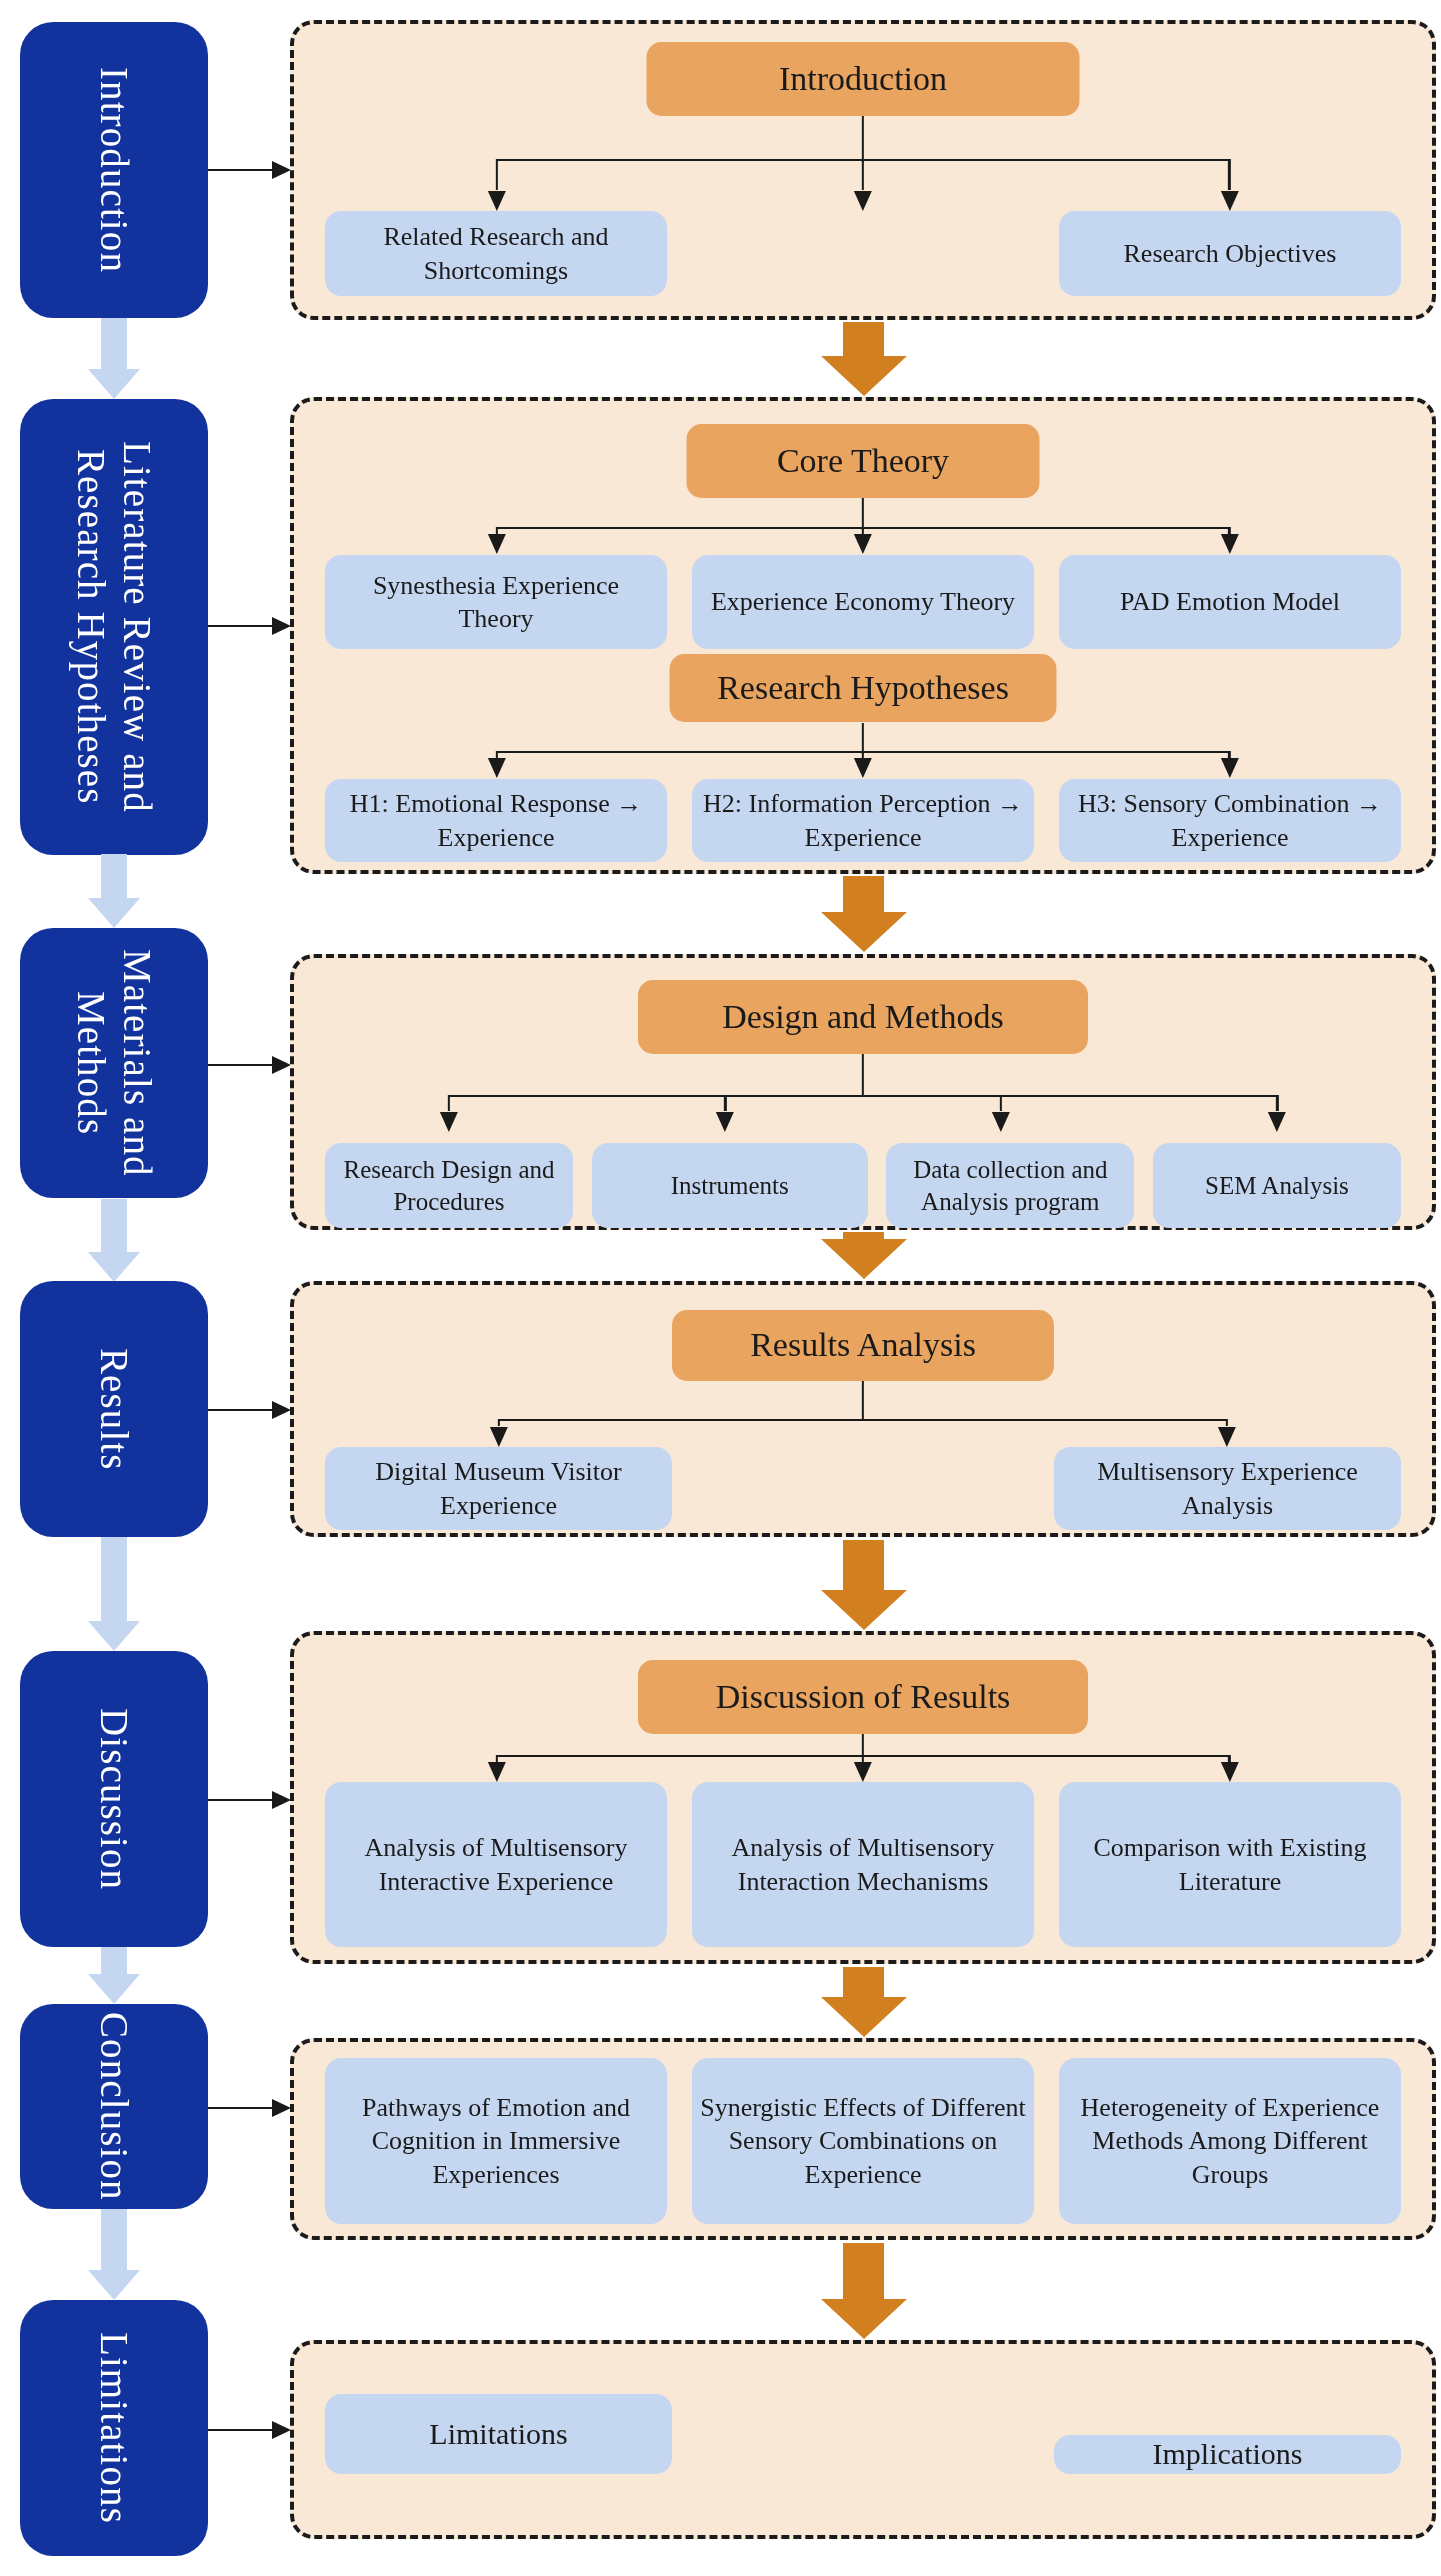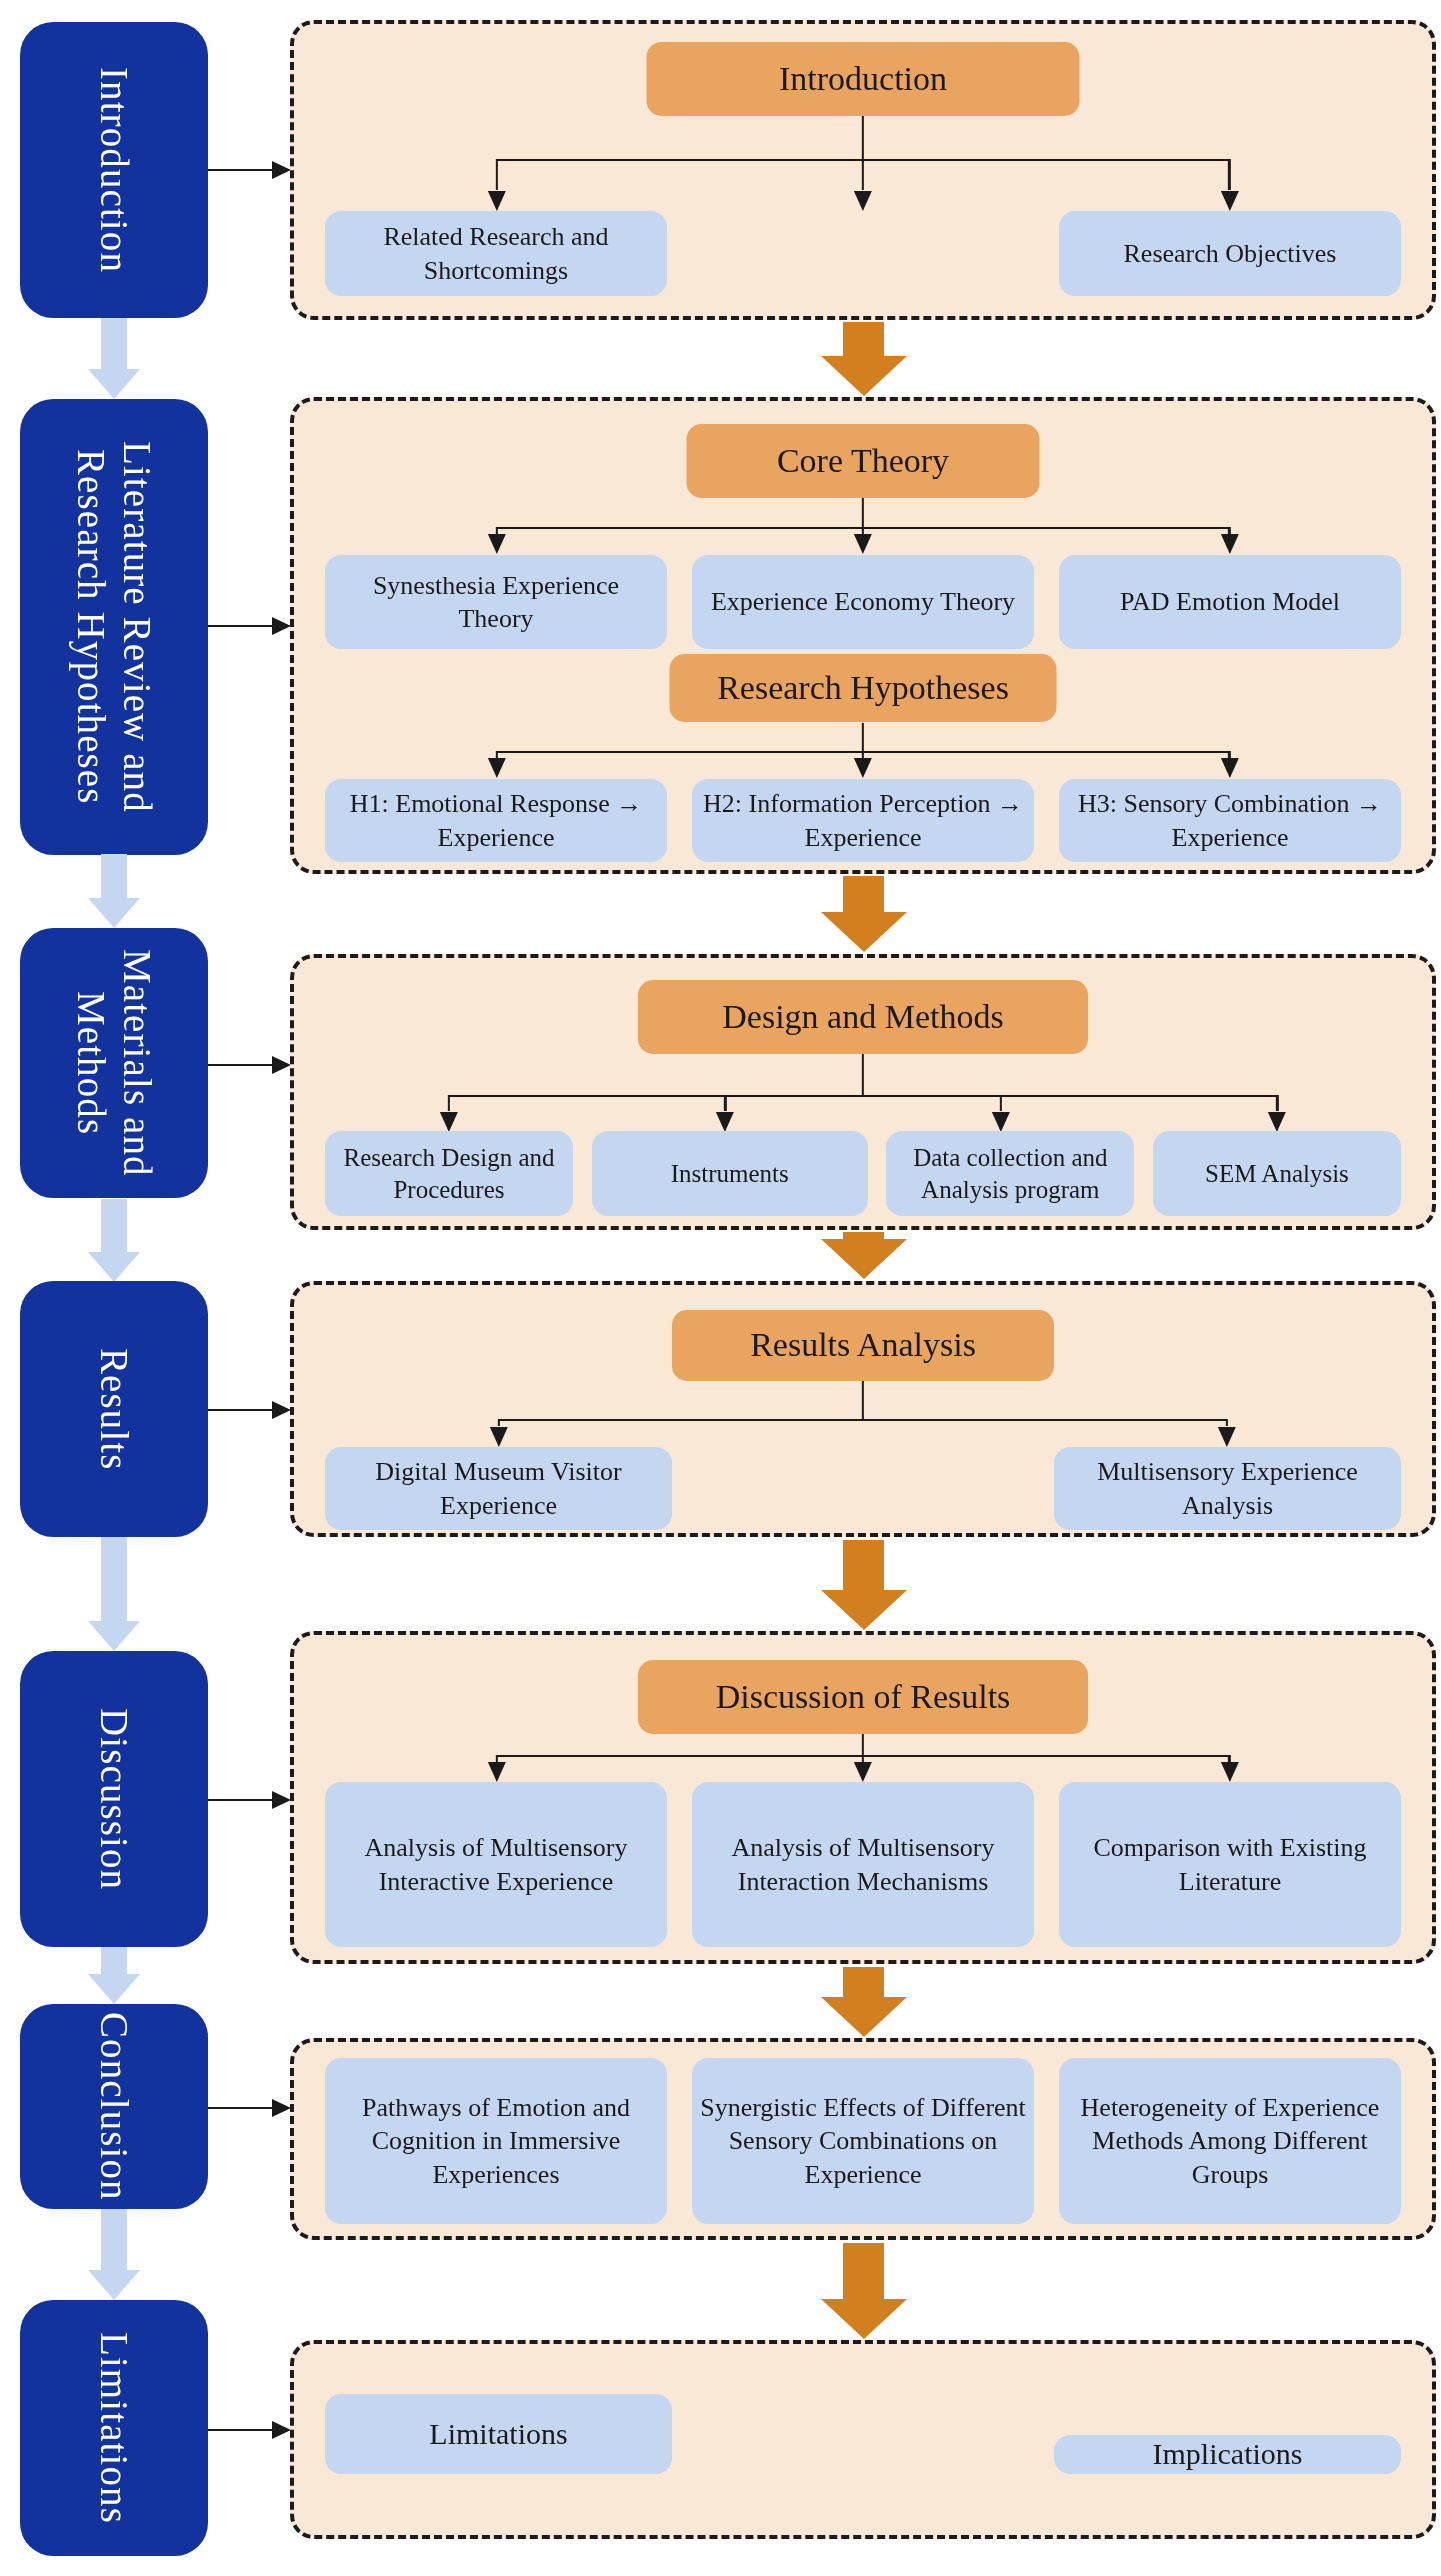--- a/index.html
+++ b/index.html
@@ -241,21 +241,21 @@
   <div class="panel" style="top:954px;height:276px;">
     <div class="hdr" style="top:21.6px;width:450px;height:74px;">
         <span>Design and Methods</span>
       </div>
     <div class="stem" style="top:96px;height:43px;"></div>
     <div class="hline" style="top:137px;left:13.6%;width:72.8%;"></div>
     <div class="drop" style="top:137px;height:16px;left:13.6%;"></div>
     <div class="drop" style="top:137px;height:16px;left:37.9%;"></div>
     <div class="drop" style="top:137px;height:16px;left:62.1%;"></div>
     <div class="drop" style="top:137px;height:16px;left:86.4%;"></div>
-    <div class="kids" style="top:173px;height:85px;">
+    <div class="kids" style="top:185px;height:85px;">
       <div class="kid" style="width:248px;font-size:25px;">
           <span>Research Design and Procedures</span>
         </div>
       <div class="kid" style="width:276px;font-size:25px;">
           <span>Instruments</span>
         </div>
       <div class="kid" style="width:248px;font-size:25px;">
           <span>Data collection and Analysis program</span>
         </div>
       <div class="kid" style="width:248px;font-size:25px;">

